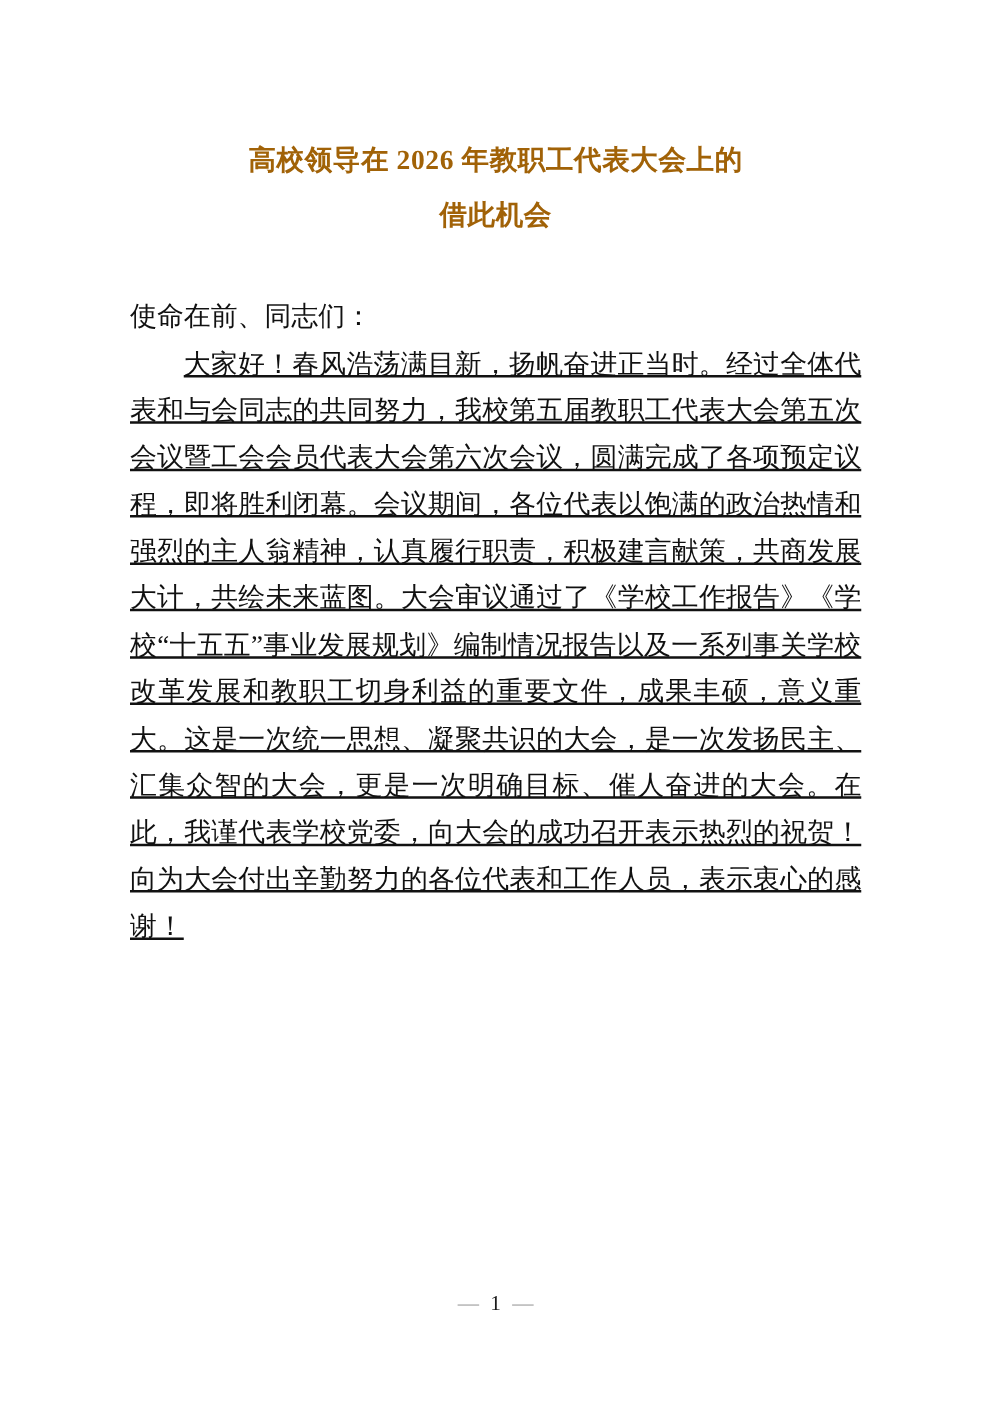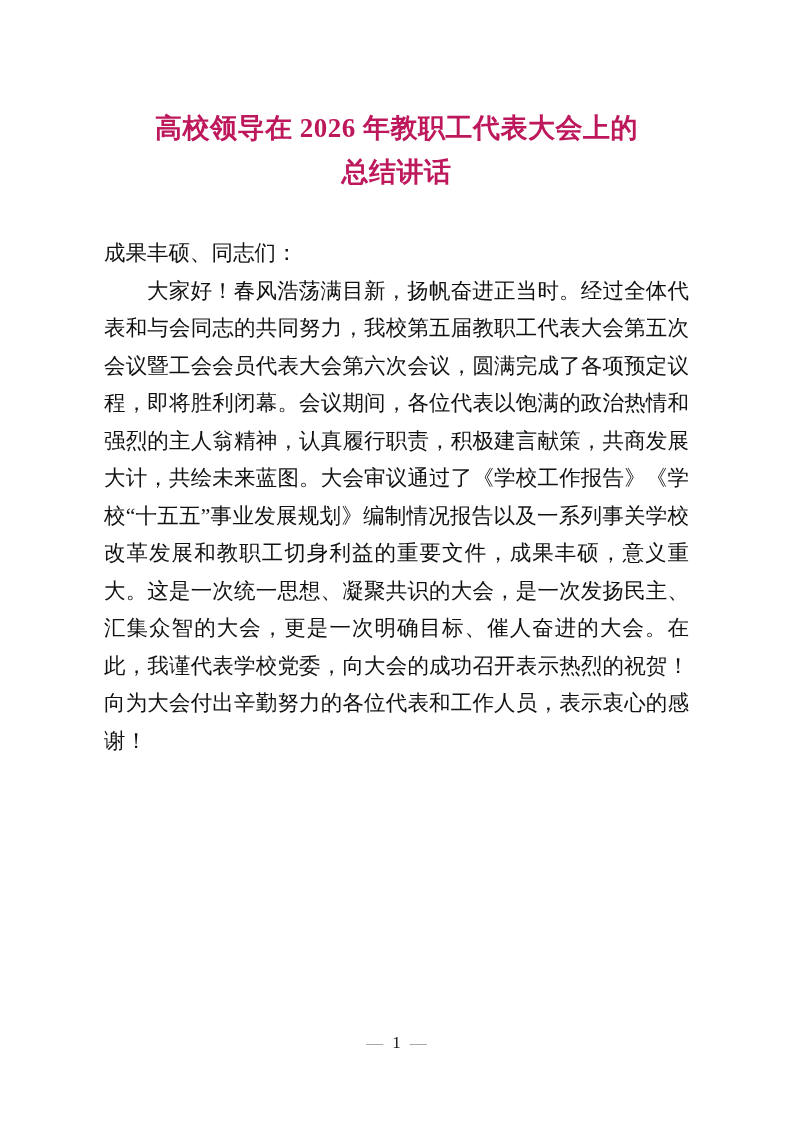--- a/index.html
+++ b/index.html
@@ -14,38 +14,39 @@
     margin: 0 auto;
     background: #ffffff;
     color: #000000;
     font-family: "Liberation Serif", "DejaVu Serif", serif;
     overflow: hidden;
   }
   .title-block {
     padding-top: 106px;
     text-align: center;
     font-weight: bold;
-    font-size: 27px;
+    font-size: 22px;
     line-height: 44px;
     letter-spacing: 0.5px;
-    color: #be185d;
+    color: #a16207;
   }
   .content {
     margin: 41px 104px 0 104px;
     font-size: 21.5px;
     line-height: 37.5px;
     text-align: justify;
     color: #111111;
   }
   .content p {
     margin: 0;
     padding: 0;
   }
   .para-indent {
     text-indent: 43px;
+    text-decoration: underline;
   }
   .salutation {
     text-indent: 0;
   }
   .page-footer {
     position: absolute;
     top: 1032px;
     left: 0;
     right: 0;
     text-align: center;
@@ -60,25 +61,25 @@
     padding: 0 9px;
   }
 </style>
 </head>
 <body>
 
 <div class="page">
 
   <div class="title-block">
     <div>高校领导在 2026 年教职工代表大会上的</div>
-    <div>总结讲话</div>
+    <div>借此机会</div>
   </div>
 
   <div class="content">
-    <p class="salutation">成果丰硕、同志们：</p>
+    <p class="salutation">使命在前、同志们：</p>
     <p class="para-indent">大家好！春风浩荡满目新，扬帆奋进正当时。经过全体代表和与会同志的共同努力，我校第五届教职工代表大会第五次会议暨工会会员代表大会第六次会议，圆满完成了各项预定议程，即将胜利闭幕。会议期间，各位代表以饱满的政治热情和强烈的主人翁精神，认真履行职责，积极建言献策，共商发展大计，共绘未来蓝图。大会审议通过了《学校工作报告》《学校“十五五”事业发展规划》编制情况报告以及一系列事关学校改革发展和教职工切身利益的重要文件，成果丰硕，意义重大。这是一次统一思想、凝聚共识的大会，是一次发扬民主、汇集众智的大会，更是一次明确目标、催人奋进的大会。在此，我谨代表学校党委，向大会的成功召开表示热烈的祝贺！向为大会付出辛勤努力的各位代表和工作人员，表示衷心的感谢！</p>
   </div>
 
   <div class="page-footer">
     <span class="footer-dash">—</span><span class="footer-num">1</span><span class="footer-dash">—</span>
   </div>
 
 </div>
 
 </body></html>

